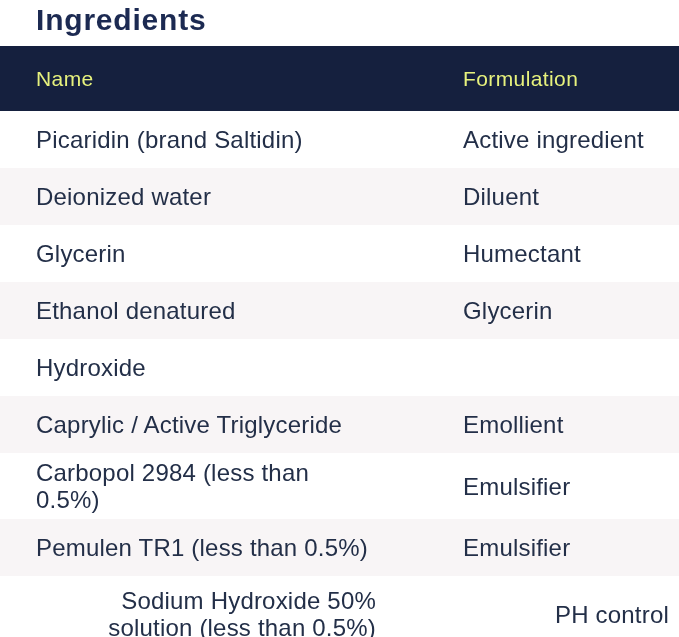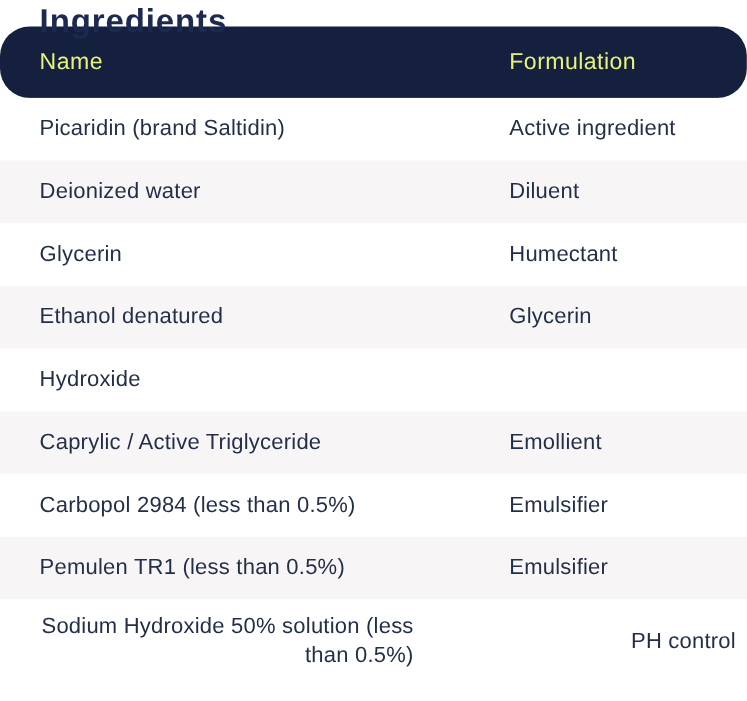--- a/index.html
+++ b/index.html
@@ -9,48 +9,47 @@
     height: 637px;
     overflow: hidden;
     font-family: "Liberation Sans", sans-serif;
   }
   .page {
     width: 679px;
     height: 637px;
     background: #ffffff;
   }
   .page-title {
-    height: 24px;
+    height: 46px;
     line-height: 40px;
     padding-left: 36px;
     font-size: 30px;
     font-weight: 700;
     letter-spacing: 0.8px;
     color: #1c2a52;
     white-space: nowrap;
   }
   .thead {
     height: 65px;
     background: #15203e;
     display: flex;
     align-items: center;
     padding-left: 36px;
     color: #e7f27d;
     font-size: 21px;
     letter-spacing: 0.4px;
-    border-radius: 27px;
   }
   .row {
     min-height: 57px;
     display: flex;
     align-items: center;
     padding: 6px 10px 6px 36px;
     background: #ffffff;
     color: #232f48;
-    font-size: 20px;
+    font-size: 24px;
     letter-spacing: 0.2px;
   }
   .row:nth-child(even) { background: #f8f5f6; }
   .cell-name {
     flex: 0 0 340px;
     width: 340px;
     margin-right: 87px;
     line-height: 27px;
   }
   .cell-form {

